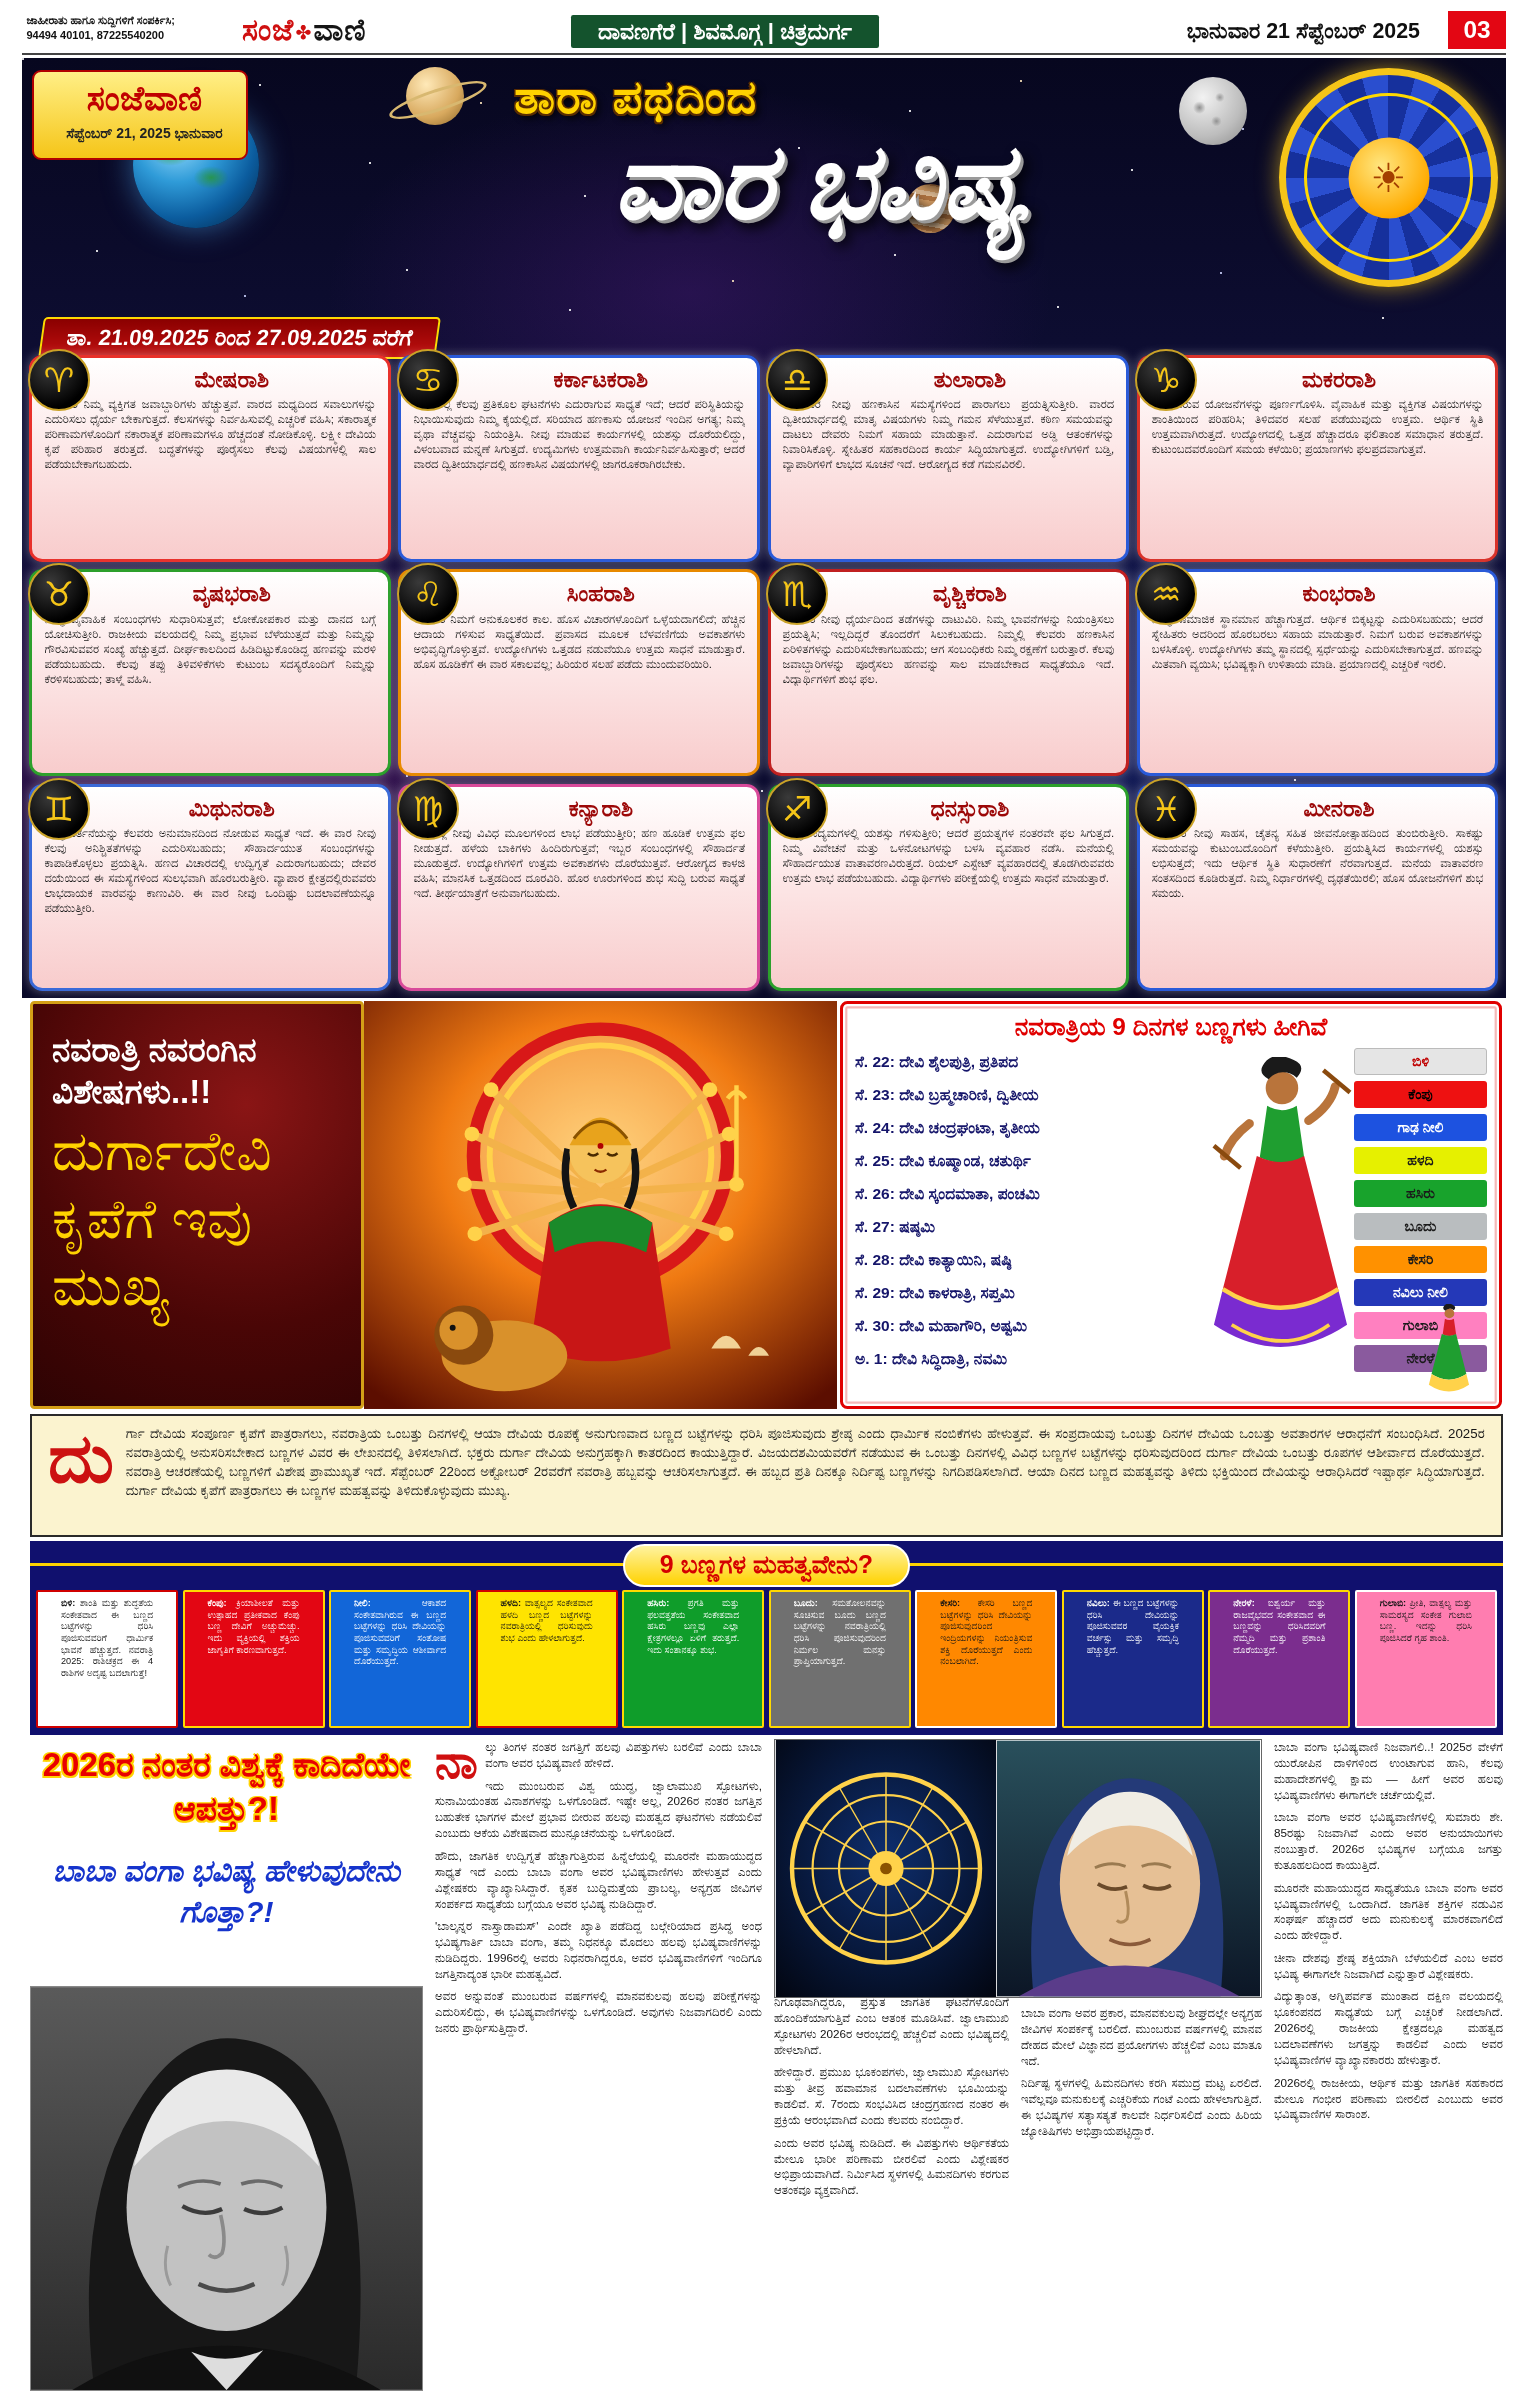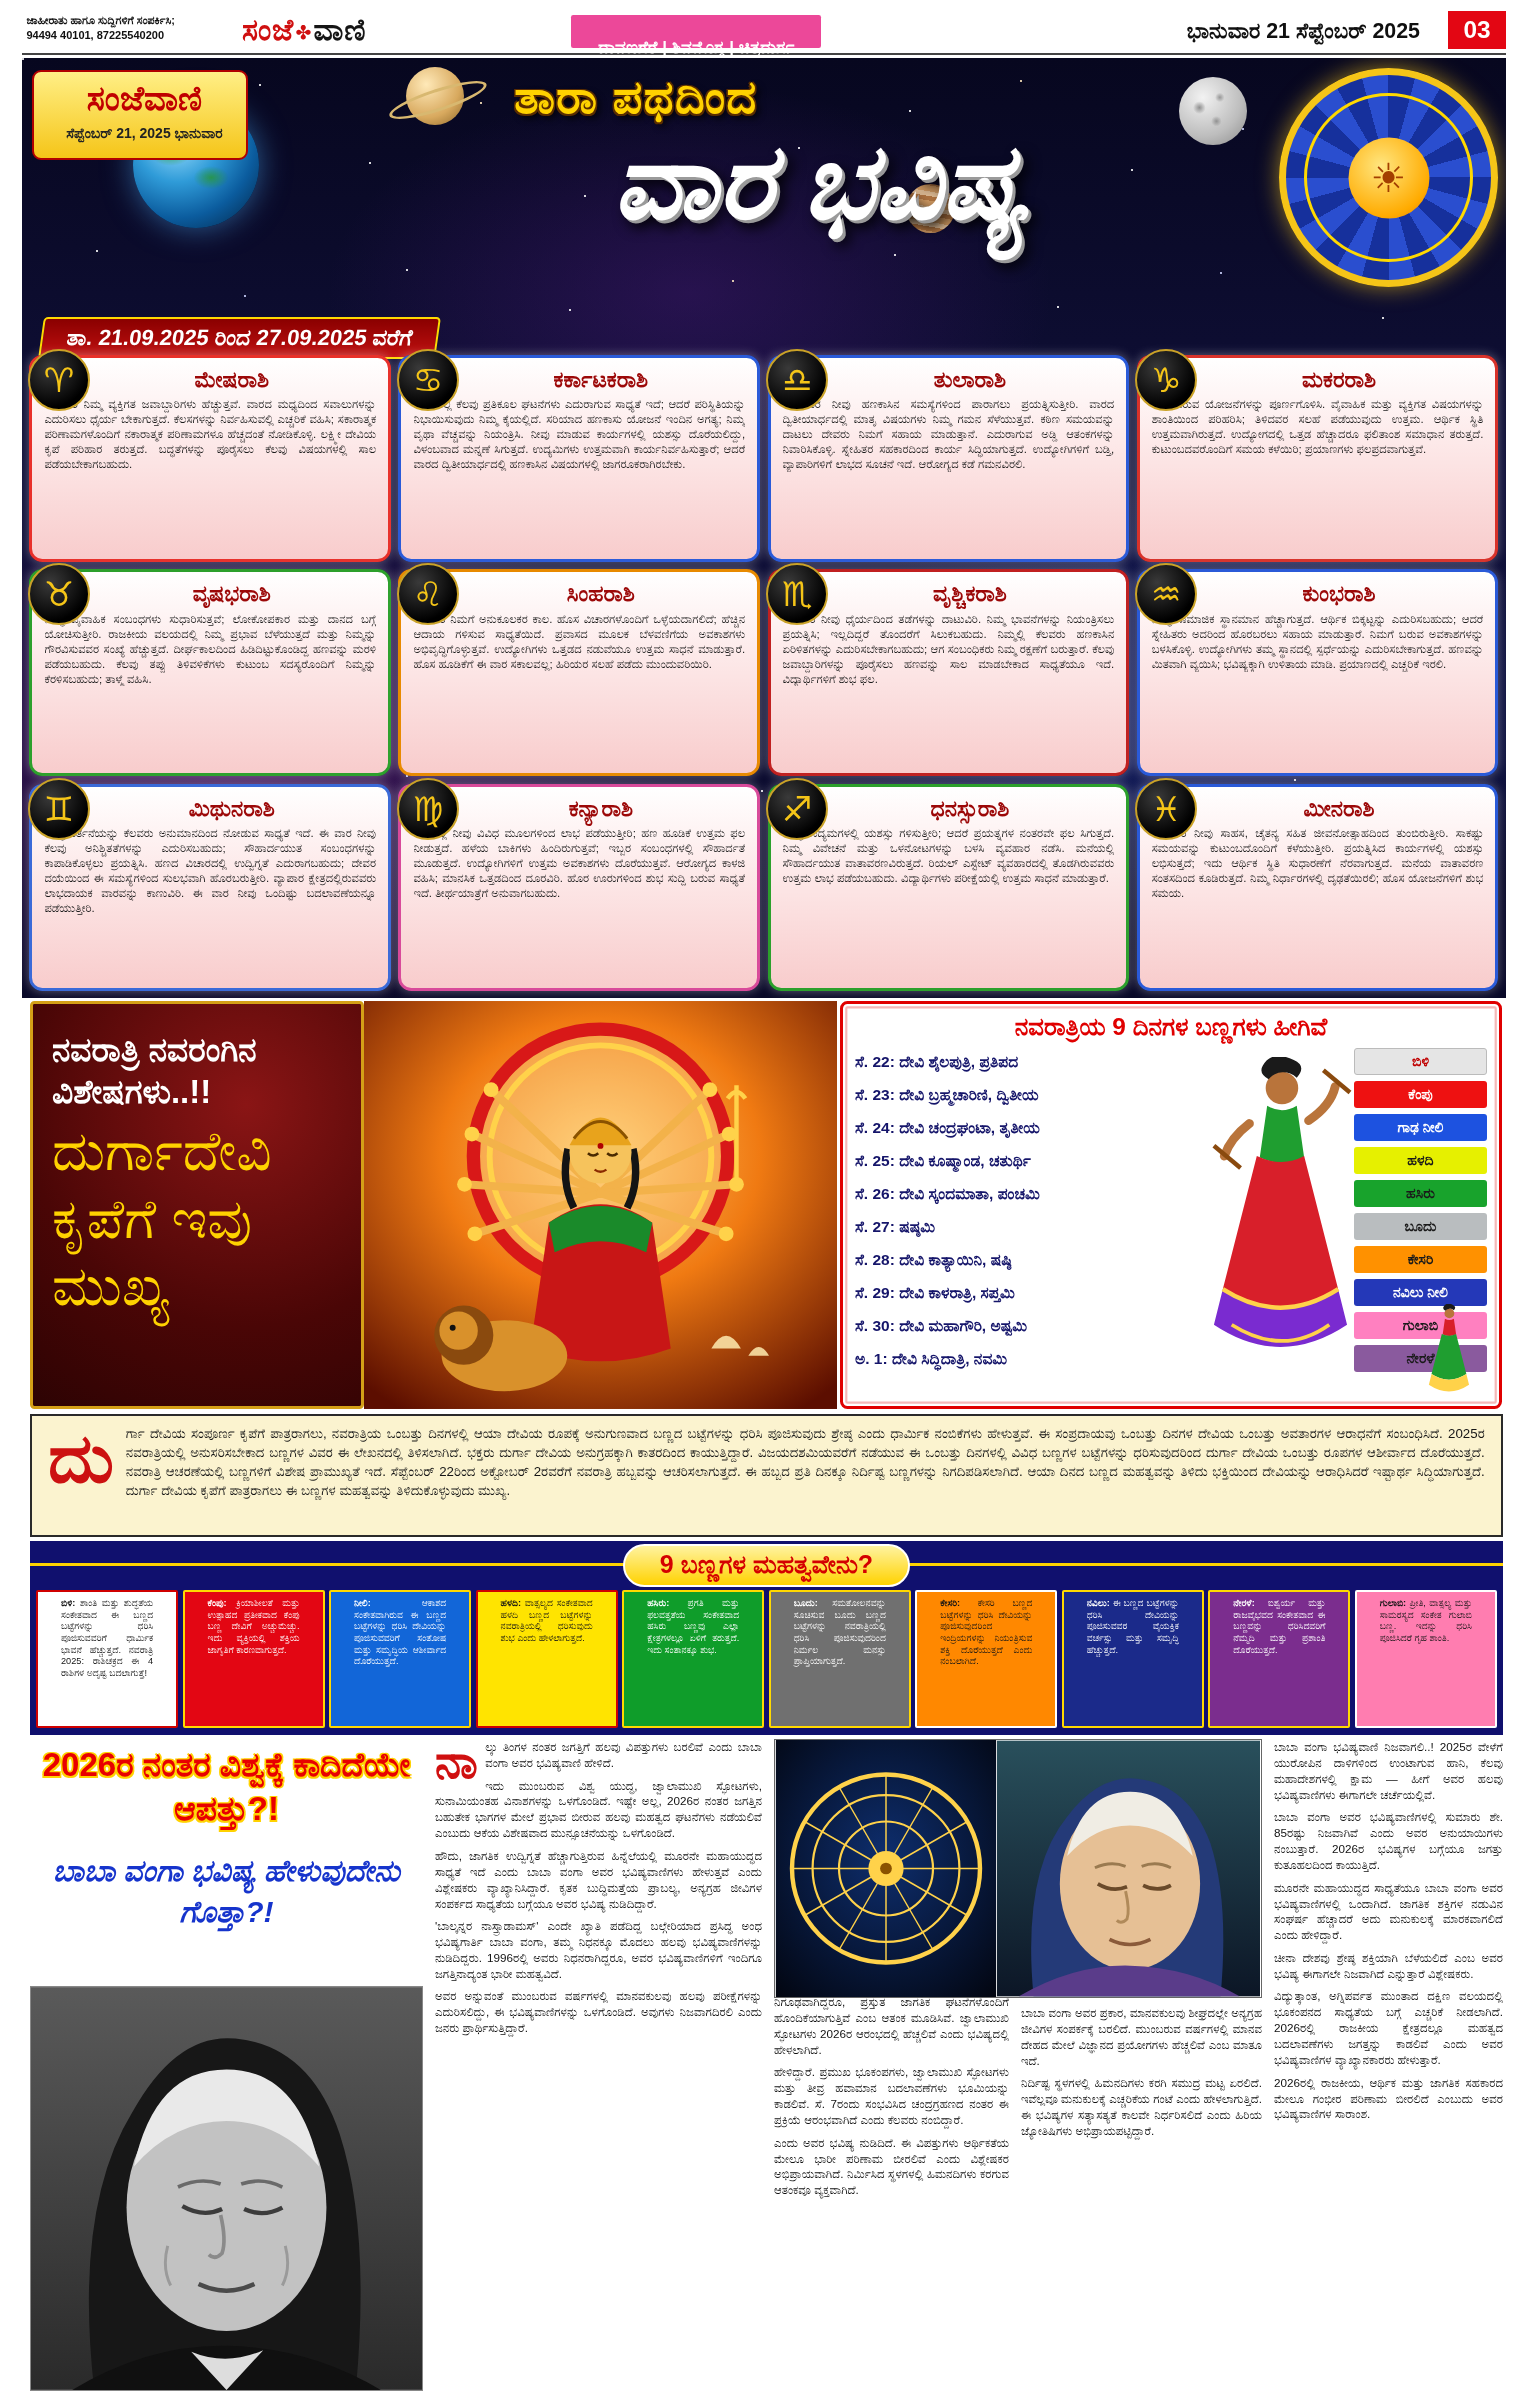--- a/index.html
+++ b/index.html
@@ -6,21 +6,21 @@
 body{font-family:"Liberation Sans","DejaVu Sans",sans-serif;background:#e8e8e8;}
 .page{position:relative;width:1528px;height:2401px;background:#fff;overflow:hidden;margin:0 auto;}
 
 
 .topbar{position:absolute;top:9px;left:22px;width:1484px;height:46px;border-bottom:2.2px double #444;}
 .contact{position:absolute;left:4.4px;top:4.4px;font-size:11px;font-weight:bold;color:#111;line-height:1.3;}
 .brand{position:absolute;left:220px;top:4.4px;font-size:30px;font-weight:bold;letter-spacing:0.7px;}
 .brand .b1{color:#cf1010;}
 .brand .mark{color:#cf1010;font-size:19px;vertical-align:middle;padding:0 1.5px;}
 .brand .b2{color:#151515;}
-.editions{position:absolute;left:549px;top:6px;height:33px;line-height:33px;padding:16px 27px;background:#ec4899;color:#fff;font-size:17px;font-weight:bold;border-radius:2.2px;}
+.editions{position:absolute;left:549px;top:6px;height:33px;line-height:33px;padding:0 27px;background:#14532d;color:#fff;font-size:22px;font-weight:bold;border-radius:2.2px;}
 .tdate{position:absolute;right:86px;top:10.4px;font-size:21.4px;font-weight:bold;color:#101010;}
 .pagenum{position:absolute;right:0;top:1.5px;width:58px;height:38px;background:#e30613;color:#fff;font-size:24.4px;font-weight:bold;text-align:center;line-height:38px;}
 
 
 .space{position:absolute;top:58px;left:22px;width:1484px;height:940px;overflow:hidden;
 background:
  radial-gradient(665px 370px at 15% 75%, rgba(140,40,150,.45), transparent 70%),
  radial-gradient(591px 333px at 80% 70%, rgba(40,70,190,.40), transparent 70%),
  radial-gradient(518px 296px at 45% 25%, rgba(90,30,140,.35), transparent 70%),
  linear-gradient(180deg,#07071f,#10103a 45%,#090928);}
@@ -322,21 +322,21 @@
 
           <div class="crow">
             <div class="crow-label">ಸೆ. 22: ದೇವಿ ಶೈಲಪುತ್ರಿ, ಪ್ರತಿಪದ</div>
             <div class="crow-chip" style="background-color: #e5e5e5; color: rgb(192, 0, 0); border-color: rgb(187, 187, 187);">
               <span>ಬಿಳಿ</span>
             </div>
           </div>
 
           <div class="crow">
             <div class="crow-label">ಸೆ. 23: ದೇವಿ ಬ್ರಹ್ಮಚಾರಿಣಿ, ದ್ವಿತೀಯ</div>
-            <div class="crow-chip" style="background-color: rgb(238, 17, 17); color: #ffffff;">
+            <div class="crow-chip" style="background-color: rgb(238, 17, 17); color: #000000;">
               <span>ಕೆಂಪು</span>
             </div>
           </div>
 
           <div class="crow">
             <div class="crow-label">ಸೆ. 24: ದೇವಿ ಚಂದ್ರಘಂಟಾ, ತೃತೀಯ</div>
             <div class="crow-chip" style="background-color: rgb(29, 82, 224); color: rgb(255, 255, 255);">
               <span>ಗಾಢ ನೀಲಿ</span>
             </div>
           </div>

